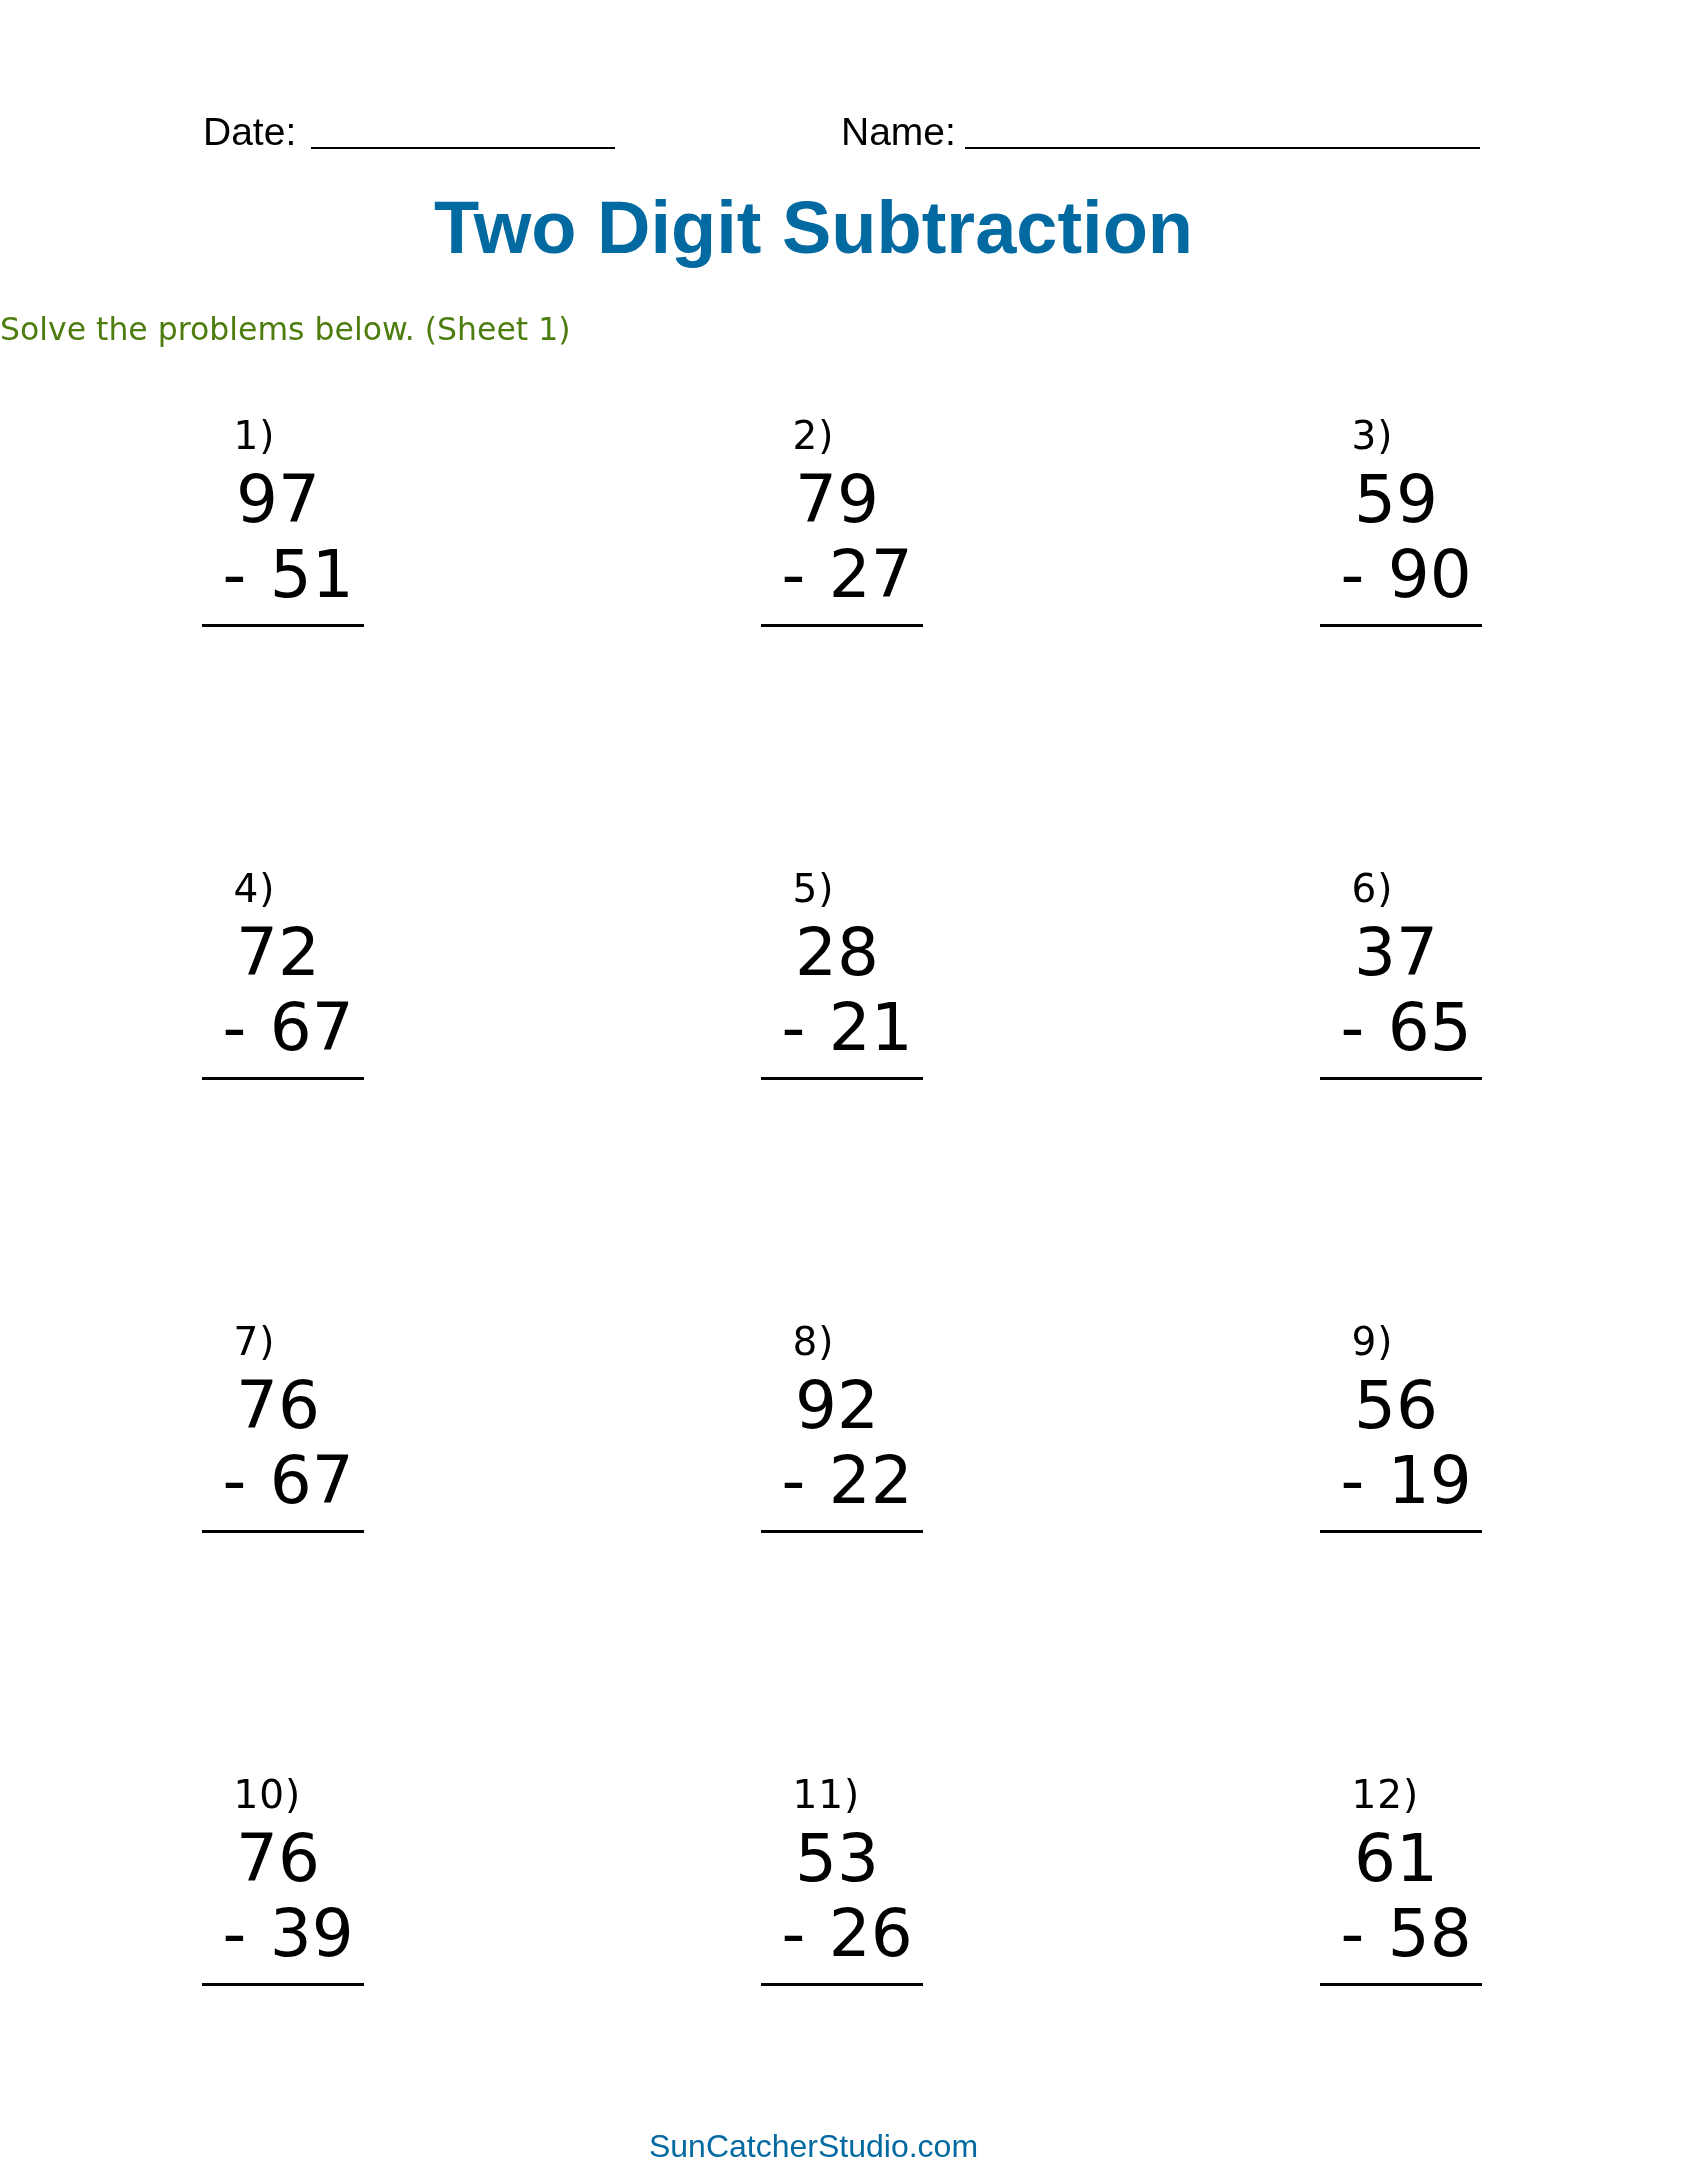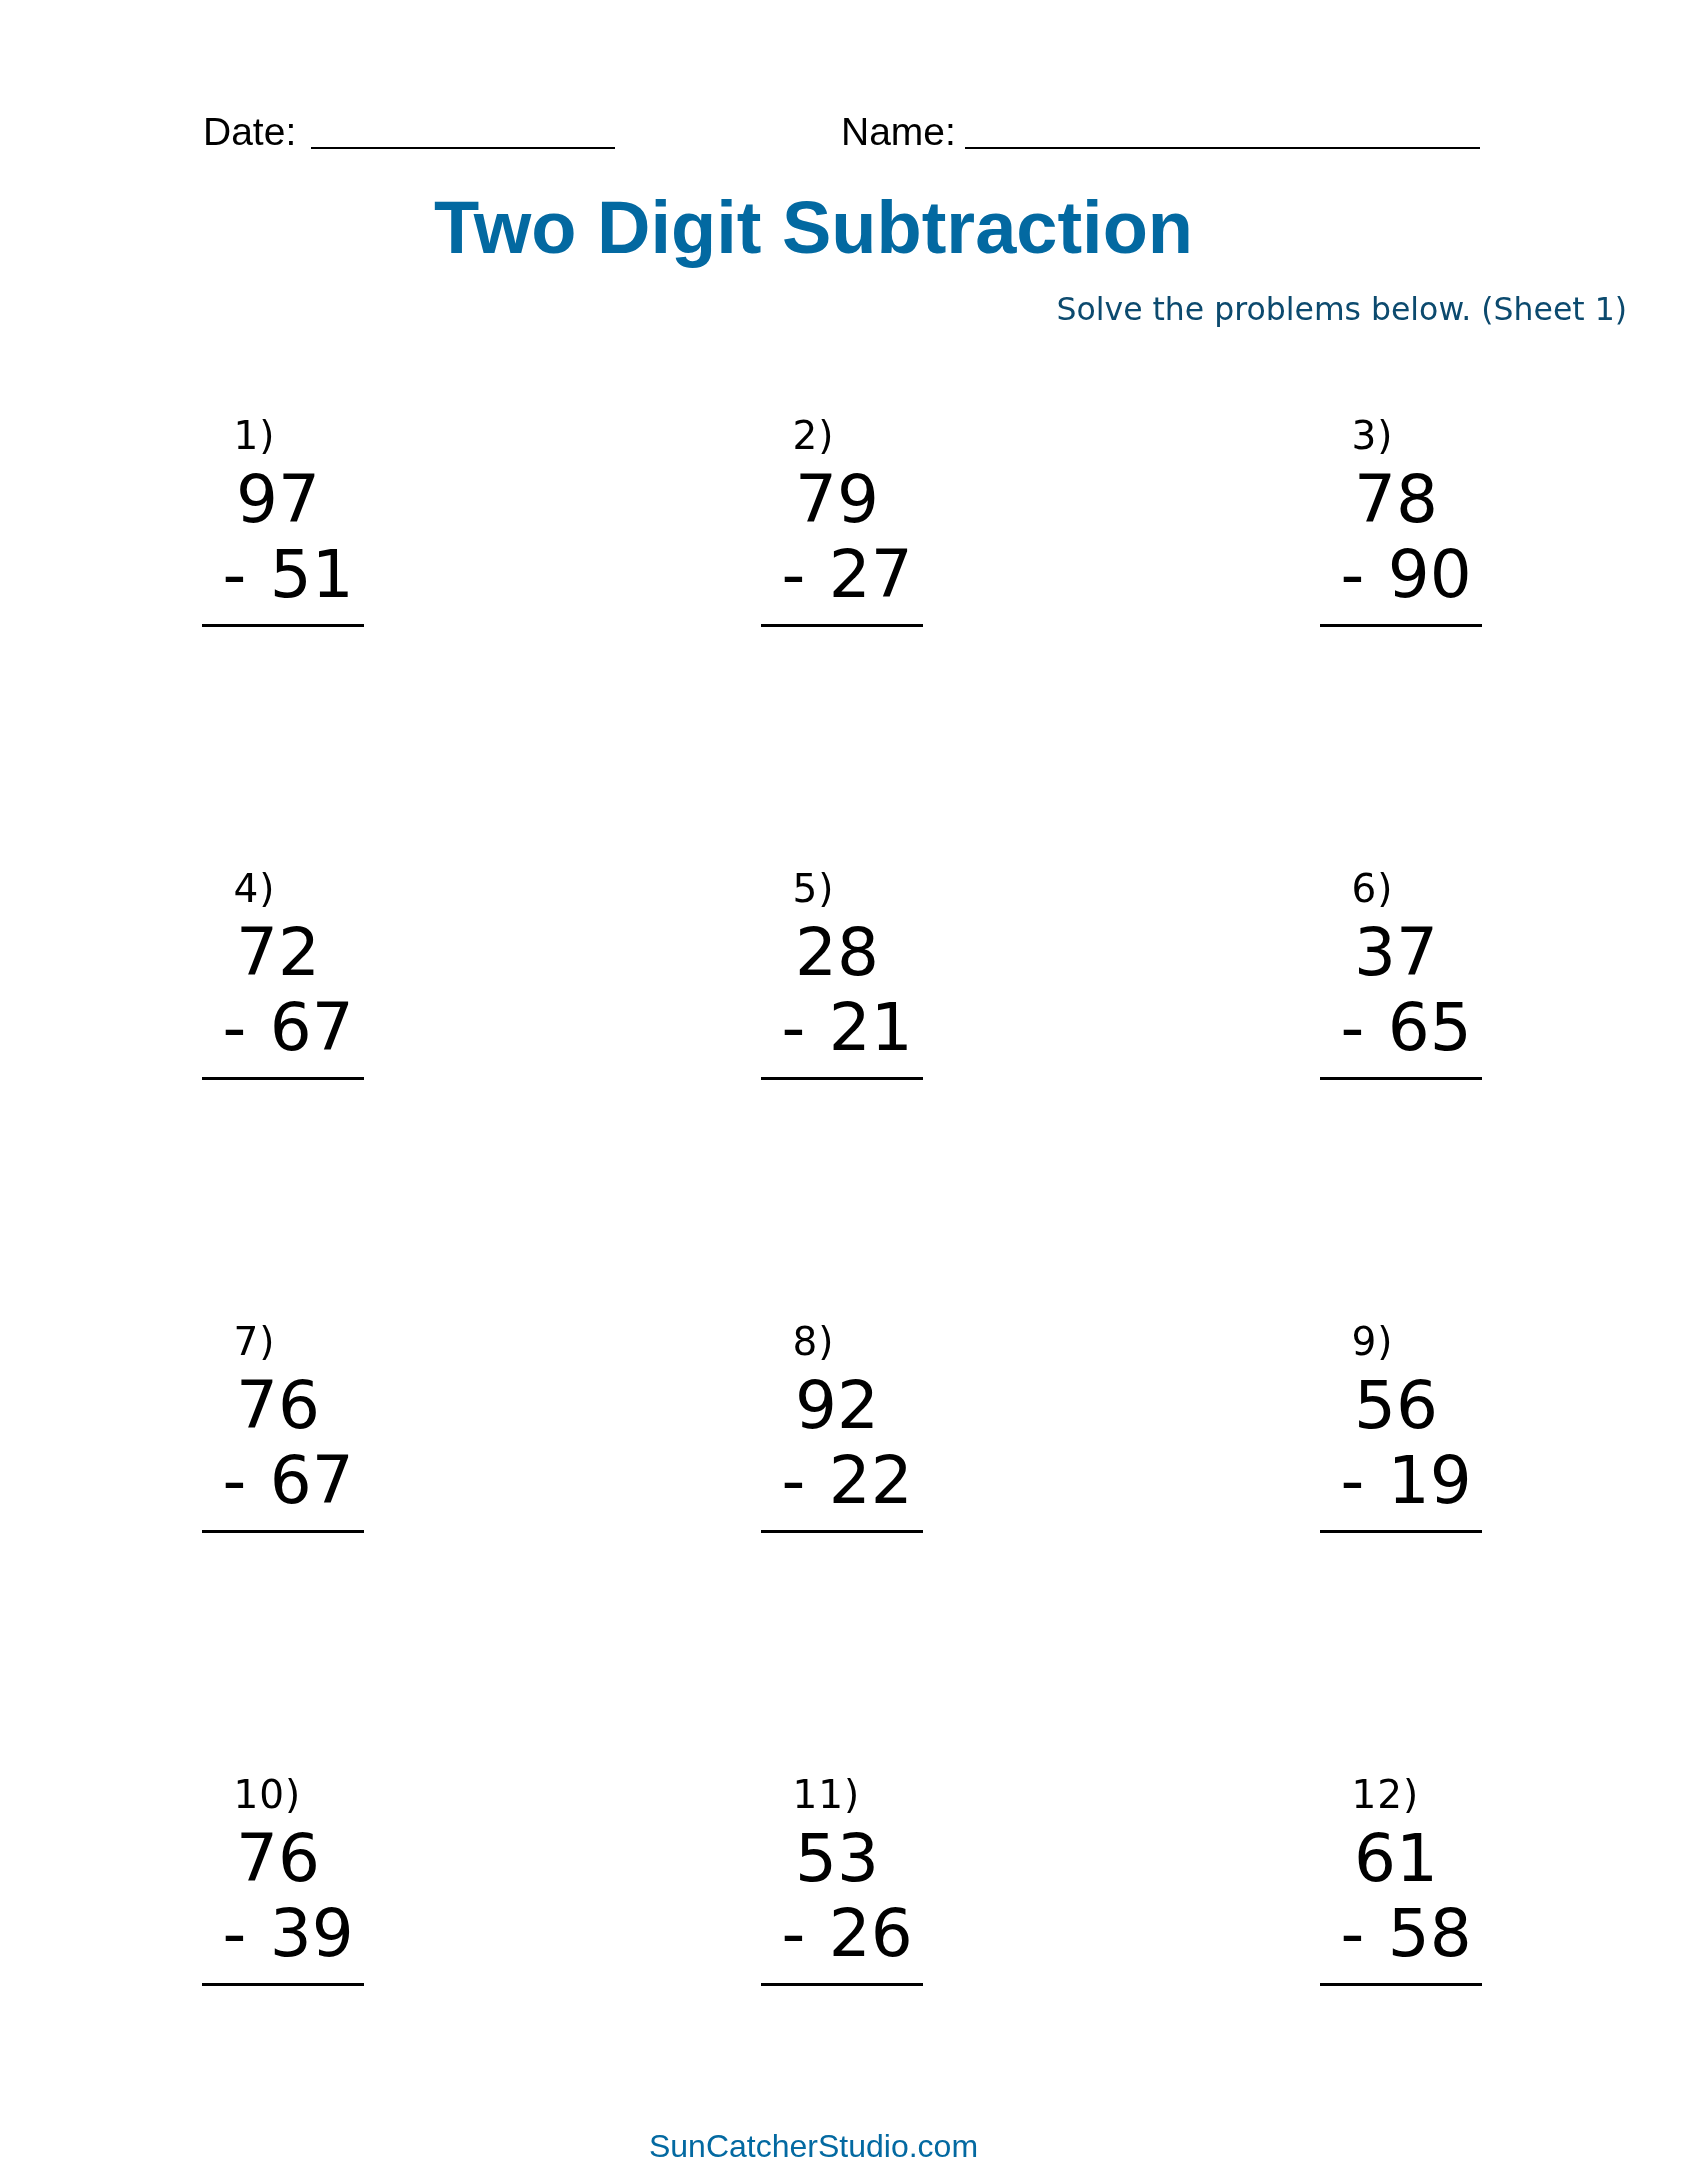--- a/index.html
+++ b/index.html
@@ -40,27 +40,27 @@
     top:187px; left:0; width:100%;
     text-align:center;
     font-family:"Liberation Sans", sans-serif;
     font-weight:bold;
     font-size:74px;
     line-height:1.12;
     color:#0369a1;
   }
   .subtitle {
     position:absolute;
-    top:292px; left:0; width:100%;
-    text-align:right;
+    top:312px; left:0; width:100%;
+    text-align:left;
     font-family:"DejaVu Sans", sans-serif;
     font-weight:500;
     font-size:31.5px;
     line-height:1.1;
-    color:#0c4a6e;
+    color:#4d7c0f;
   }
 
   
   .problems {
     position:absolute;
     left:202px;
     top:414px;
     display:grid;
     grid-template-columns:repeat(3, 559px);
     grid-auto-rows:453px;
@@ -136,21 +136,21 @@
       <div class="minuend">79</div>
       <div class="sub-row">
         <span class="minus">-</span>
         <span class="subtrahend">27</span>
       </div>
       <div class="answer-line"></div>
     </div>
 
     <div class="problem">
       <div class="pnum">3)</div>
-      <div class="minuend">78</div>
+      <div class="minuend">59</div>
       <div class="sub-row">
         <span class="minus">-</span>
         <span class="subtrahend">90</span>
       </div>
       <div class="answer-line"></div>
     </div>
 
     <div class="problem">
       <div class="pnum">4)</div>
       <div class="minuend">72</div>

